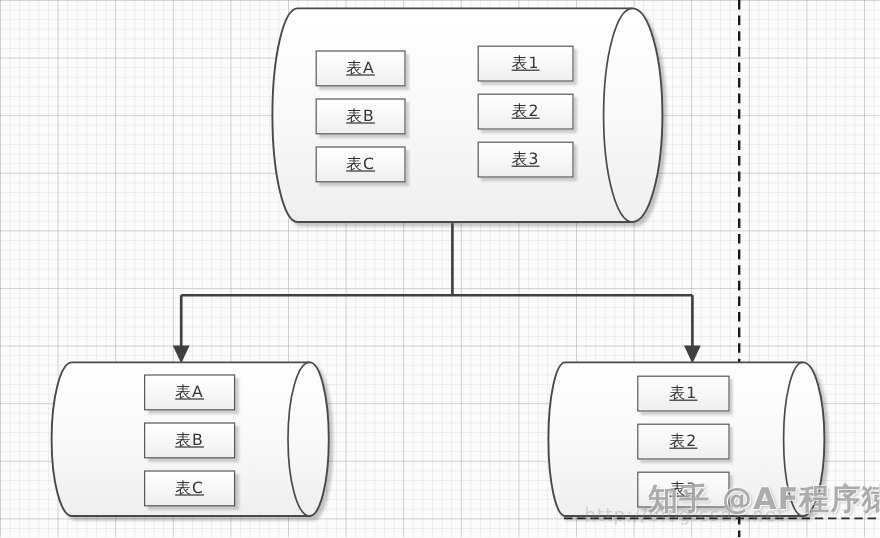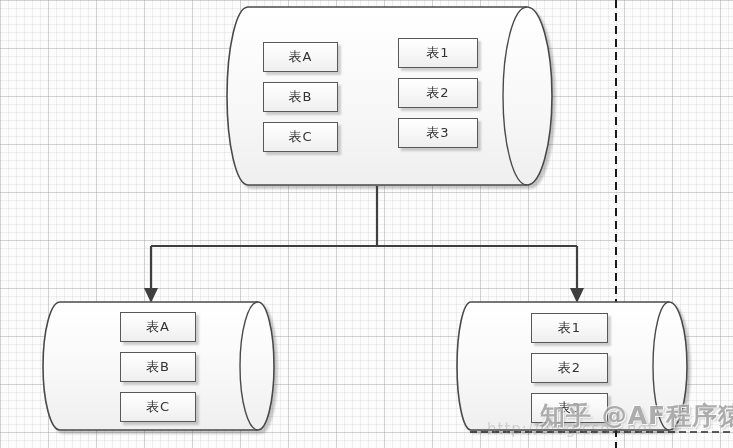--- a/index.html
+++ b/index.html
@@ -22,20 +22,21 @@
   svg.layer{position:absolute;left:0;top:0;}
   .tbox{
     position:absolute;
     display:flex;align-items:center;justify-content:center;
     background:linear-gradient(180deg,#ffffff 0%,#f6f6f6 60%,#eeeeee 100%);
     border:1.5px solid #585858;
     box-shadow:3px 3px 2px rgba(0,0,0,0.18);
     font-size:13px;color:#333;
     box-sizing:border-box;
     letter-spacing:1px;
+    text-decoration:underline;
   }
   .wm-main{
     position:absolute;left:540px;top:399px;
     font-size:25px;font-weight:bold;letter-spacing:1px;
     color:rgba(125,125,125,0.62);
     text-shadow:1px 1px 0 rgba(255,255,255,0.85), -1px -1px 0 rgba(255,255,255,0.55), 2px 2px 2px rgba(80,80,80,0.25);
     white-space:nowrap;
   }
   .wm-url{
     position:absolute;left:487px;top:420px;

